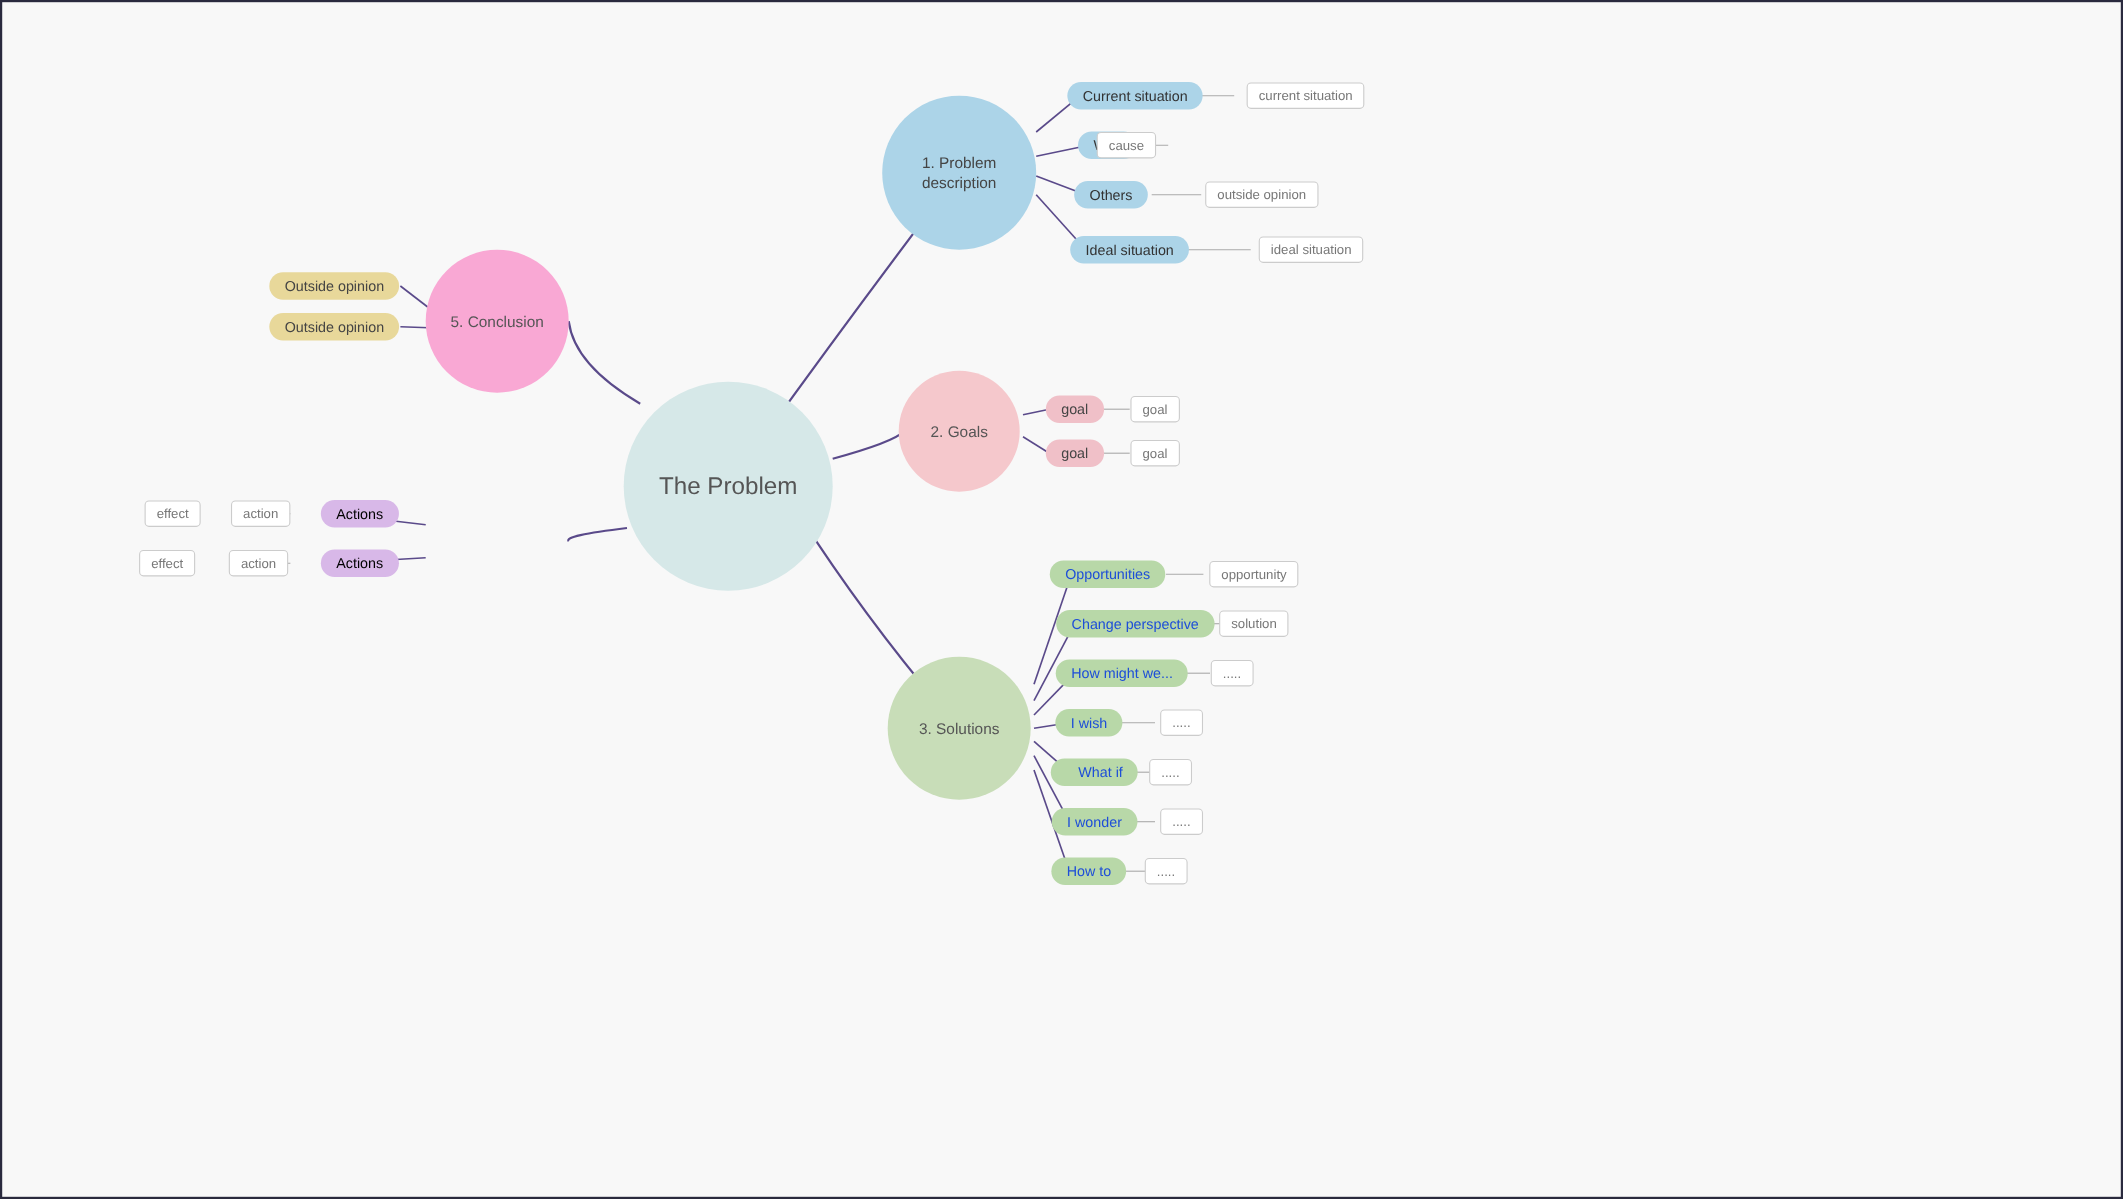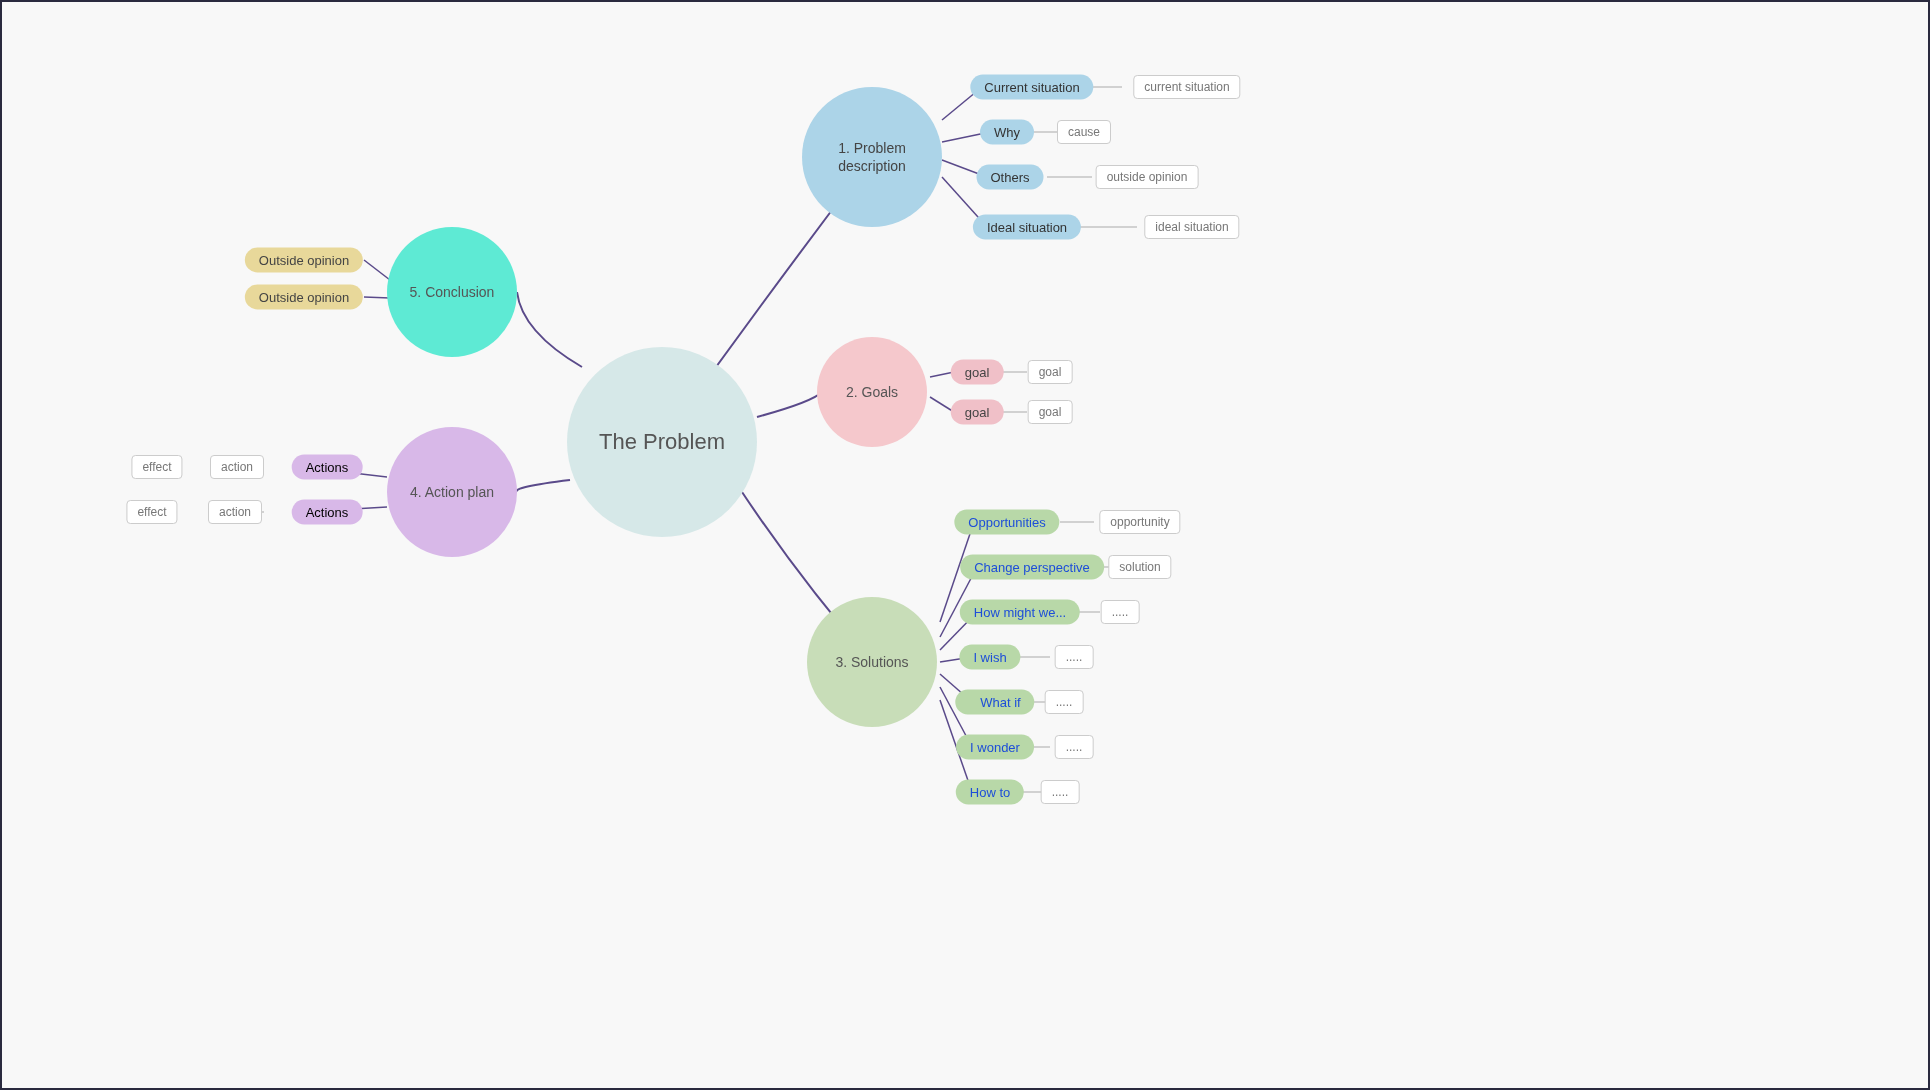--- a/index.html
+++ b/index.html
@@ -60,21 +60,21 @@
       color: #555;
     }
     .node-action {
       width: 130px; height: 130px;
       background: #d8b8e8;
       font-size: 14px;
       color: #555;
     }
     .node-conclusion {
       width: 130px; height: 130px;
-      background: #5eead4;
+      background: #f9a8d4;
       font-size: 14px;
       color: #555;
     }
     .chip {
       position: absolute;
       transform: translate(-50%, -50%);
       border-radius: 20px;
       padding: 5px 14px;
       font-size: 13px;
       font-weight: 500;
@@ -186,23 +186,20 @@
   </div>
 
   <div class="node node-goals" style="left:870px; top:390px;">
     <span>2. Goals</span>
   </div>
 
   <div class="node node-solutions" style="left:870px; top:660px;">
     <span>3. Solutions</span>
   </div>
 
-  <div class="node node-action" style="left:450px; top:490px;">
-    <span>4. Action plan</span>
-  </div>
 
   <div class="node node-conclusion" style="left:450px; top:290px;">
     <span>5. Conclusion</span>
   </div>
 
   <div class="chip chip-blue" style="left:1030px; top:85px;">
     <span>Current situation</span>
   </div>
   <div class="chip chip-blue" style="left:1005px; top:130px;">
     <span>Why</span>
@@ -210,21 +207,21 @@
   <div class="chip chip-blue" style="left:1008px; top:175px;align-items:flex-end;">
     <span>Others</span>
   </div>
   <div class="chip chip-blue" style="left:1025px; top:225px;">
     <span>Ideal situation</span>
   </div>
 
   <div class="label-box" style="left:1185px; top:85px;">
     <span>current situation</span>
   </div>
-  <div class="label-box" style="left:1082px; top:130px;">
+  <div class="label-box" style="left:1022px; top:130px;">
     <span>cause</span>
   </div>
   <div class="label-box" style="left:1145px; top:175px;">
     <span>outside opinion</span>
   </div>
   <div class="label-box" style="left:1190px; top:225px;">
     <span>ideal situation</span>
   </div>
 
   <div class="chip chip-pink" style="left:975px; top:370px;">

